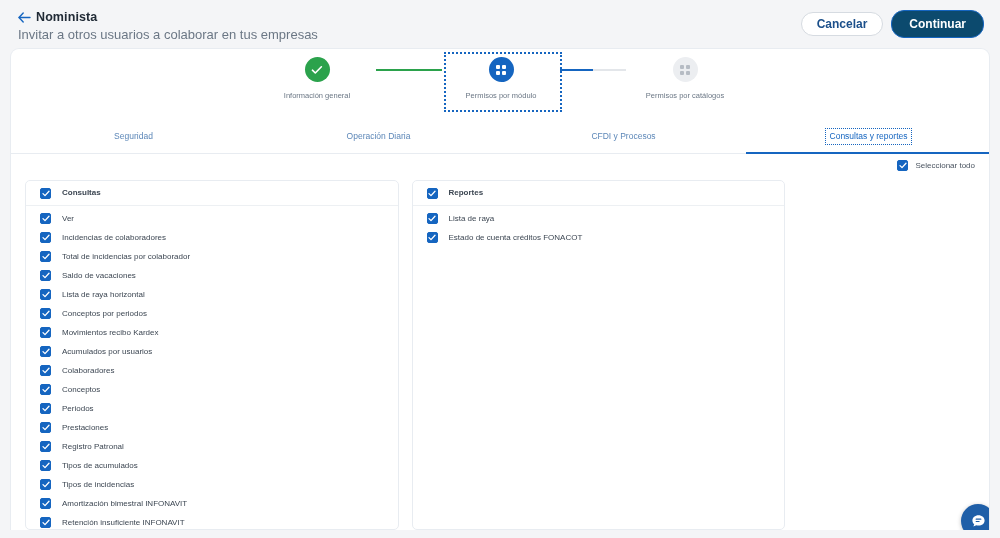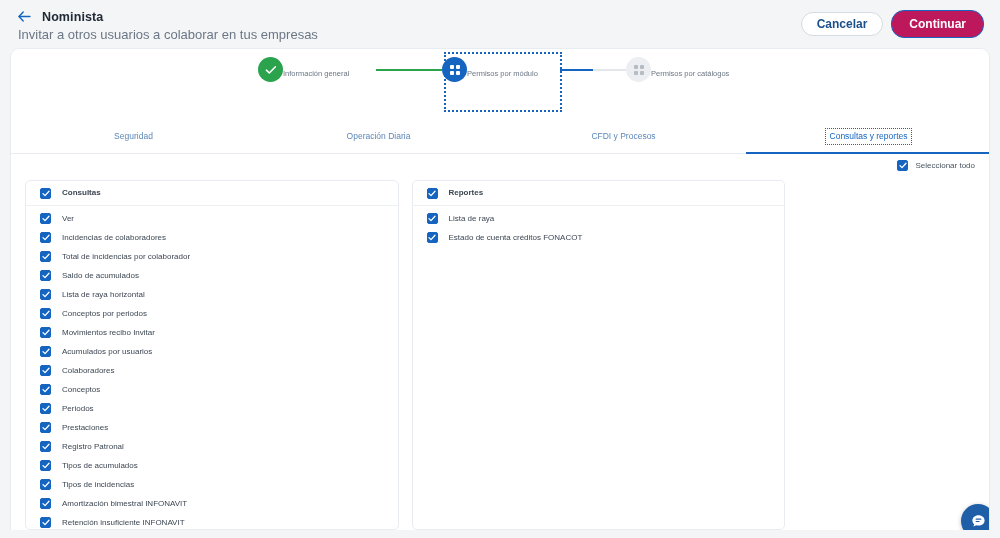--- a/index.html
+++ b/index.html
@@ -18,21 +18,21 @@
     background: #f4f5f7;
   }
 
   
   .topbar {
     position: absolute; left: 0; top: 0;
     width: 1000px; height: 48px;
     background: #f4f5f7;
   }
   .topbar-left { position: absolute; left: 18px; top: 10px; }
-  .title-row { display: flex; align-items: flex-start; gap: 11px; }
+  .title-row { display: flex; align-items: center; gap: 5px; }
   .back-arrow {
     width: 13px; height: 13px;
     display: inline-flex; align-items: center; justify-content: center;
     color: #1565c0;
   }
   .back-arrow svg { display: block; }
   .app-title {
     font-size: 12.5px; font-weight: bold; color: #212b36;
     letter-spacing: .1px; line-height: 14px;
   }
@@ -48,21 +48,21 @@
     height: 24px; border-radius: 13px;
     font-size: 12px; font-weight: bold;
     display: inline-flex; align-items: center; justify-content: center;
     cursor: pointer; white-space: nowrap;
   }
   .btn-secondary {
     background: #ffffff; color: #1b4f8a;
     border: 1px solid #d6dbe1; padding: 0 15px;
   }
   .btn-primary {
-    background: #be185d; color: #ffffff;
+    background: #0c4a6e; color: #ffffff;
     border: 1px solid #1565c0; padding: 13px 17px;
   }
 
   
   .card {
     position: absolute; left: 10px; top: 48px;
     width: 980px; height: 482px;
     background: #ffffff;
     border-radius: 9px 9px 0 0;
     border: 1px solid #e8ecf1;
@@ -71,21 +71,21 @@
   }
 
   
   .stepper {
     position: absolute; left: 0; top: 8px;
     width: 980px; height: 56px;
     display: flex; align-items: flex-start; justify-content: center;
   }
   .step {
     position: relative;
-    display: flex; flex-direction: row; align-items: center;
+    display: flex; flex-direction: column; align-items: center;
     width: 118px;
   }
   .step.focused::before {
     content: "";
     position: absolute; left: 2px; top: -5px;
     width: 114px; height: 56px;
     border: 2px dotted #1565c0;
   }
   .step-circle {
     width: 25px; height: 25px; border-radius: 50%;
@@ -319,21 +319,21 @@
                 </svg>
               </span>
               <span class="perm-label">Total de incidencias por colaborador</span>
             </div>
           <div class="perm-row">
               <span class="cbx">
                 <svg width="8" height="7" viewBox="0 0 8 7">
                   <path d="M1 3.6 L3 5.6 L7 1.2" fill="none" stroke="#ffffff" stroke-width="1.3" stroke-linecap="round" stroke-linejoin="round"></path>
                 </svg>
               </span>
-              <span class="perm-label">Saldo de acumulados</span>
+              <span class="perm-label">Saldo de vacaciones</span>
             </div>
           <div class="perm-row">
               <span class="cbx">
                 <svg width="8" height="7" viewBox="0 0 8 7">
                   <path d="M1 3.6 L3 5.6 L7 1.2" fill="none" stroke="#ffffff" stroke-width="1.3" stroke-linecap="round" stroke-linejoin="round"></path>
                 </svg>
               </span>
               <span class="perm-label">Lista de raya horizontal</span>
             </div>
           <div class="perm-row">
@@ -343,21 +343,21 @@
                 </svg>
               </span>
               <span class="perm-label">Conceptos por periodos</span>
             </div>
           <div class="perm-row">
               <span class="cbx">
                 <svg width="8" height="7" viewBox="0 0 8 7">
                   <path d="M1 3.6 L3 5.6 L7 1.2" fill="none" stroke="#ffffff" stroke-width="1.3" stroke-linecap="round" stroke-linejoin="round"></path>
                 </svg>
               </span>
-              <span class="perm-label">Movimientos recibo Invitar</span>
+              <span class="perm-label">Movimientos recibo Kardex</span>
             </div>
           <div class="perm-row">
               <span class="cbx">
                 <svg width="8" height="7" viewBox="0 0 8 7">
                   <path d="M1 3.6 L3 5.6 L7 1.2" fill="none" stroke="#ffffff" stroke-width="1.3" stroke-linecap="round" stroke-linejoin="round"></path>
                 </svg>
               </span>
               <span class="perm-label">Acumulados por usuarios</span>
             </div>
           <div class="perm-row">

